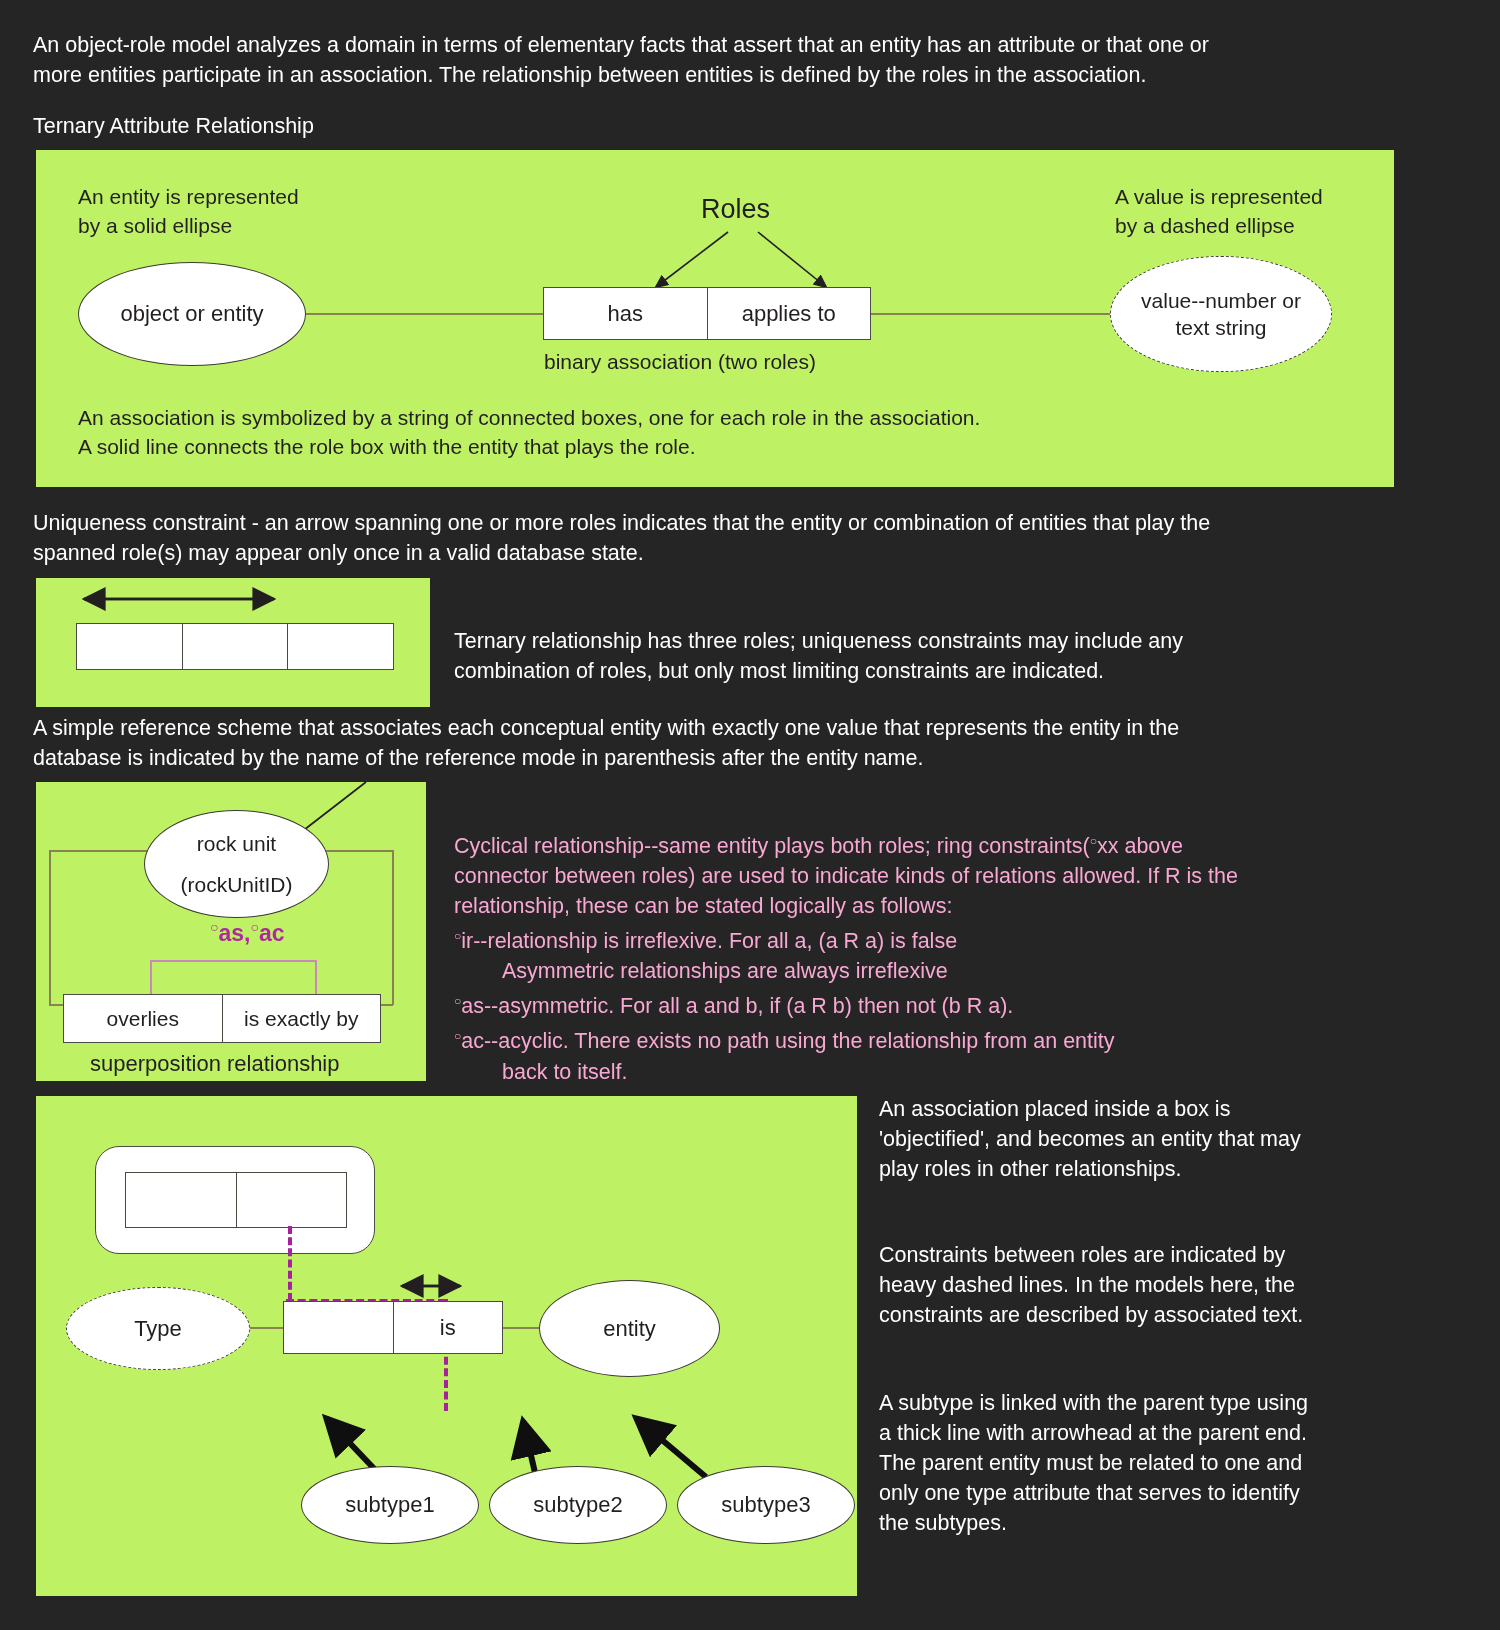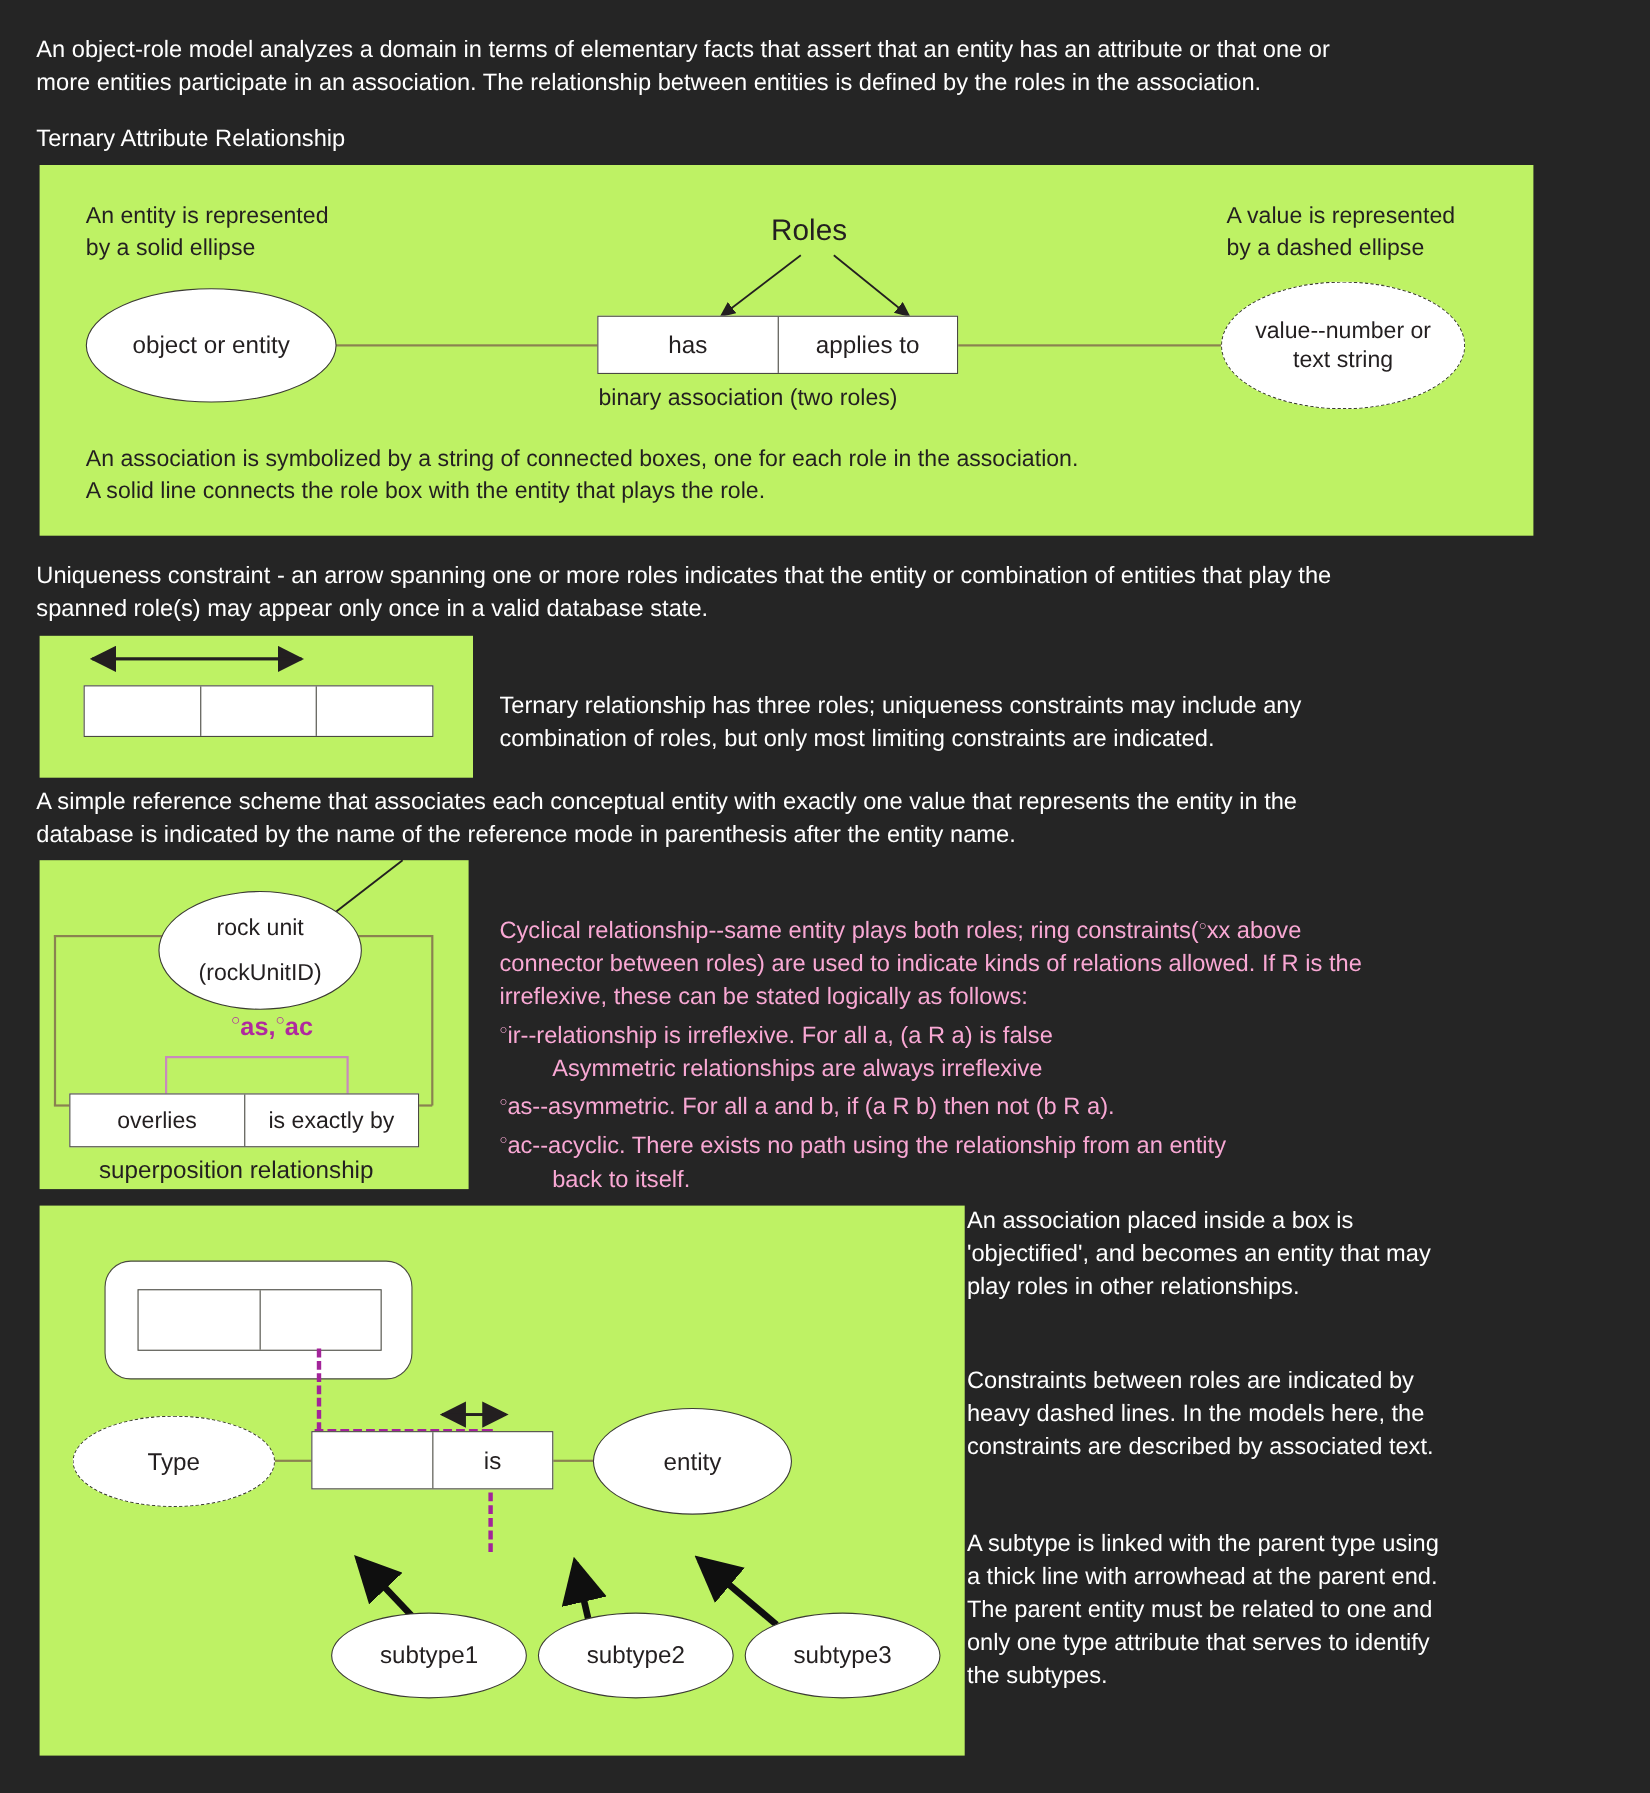--- a/index.html
+++ b/index.html
@@ -229,29 +229,29 @@
       <span>is exactly by</span>
     </div>
   </div>
 
   <div class="panel-txt" style="left:54px; top:267px; font-size:22px;">superposition relationship</div>
 </div>
 
 <div style="position:absolute; left:454px; top:826px; width:960px; color:#f9a8d4; font-size:21.5px; line-height:30px;">
   <div><span>Cyclical relationship--same entity plays both roles; ring constraints(</span><sup class="sup-circ">○</sup><span>xx above</span></div>
   <div>connector between roles) are used to indicate kinds of relations allowed. If R is the</div>
-  <div>irreflexive, these can be stated logically as follows:</div>
+  <div>relationship, these can be stated logically as follows:</div>
   <div><sup class="sup-circ">○</sup><span>ir--relationship is irreflexive. For all a, (a R a) is false</span></div>
   <div style="padding-left:48px;">Asymmetric relationships are always irreflexive</div>
   <div><sup class="sup-circ">○</sup><span>as--asymmetric. For all a and b, if (a R b) then not (b R a).</span></div>
   <div><sup class="sup-circ">○</sup><span>ac--acyclic. There exists no path using the relationship from an entity</span></div>
   <div style="padding-left:48px;">back to itself.</div>
 </div>
 
-<div class="panel" style="left:36px; top:1096px; width:821px; height:500px;padding-left:20px;">
+<div class="panel" style="left:36px; top:1096px; width:821px; height:500px;">
 
   <div class="objbox" style="left:59px; top:50px; width:280px; height:108px;"></div>
   <div class="rolebox" style="left:89px; top:76px; width:222px; height:56px;">
     <div class="rolecell">
       <span></span>
     </div>
     <div class="rolecell">
       <span></span>
     </div>
   </div>

